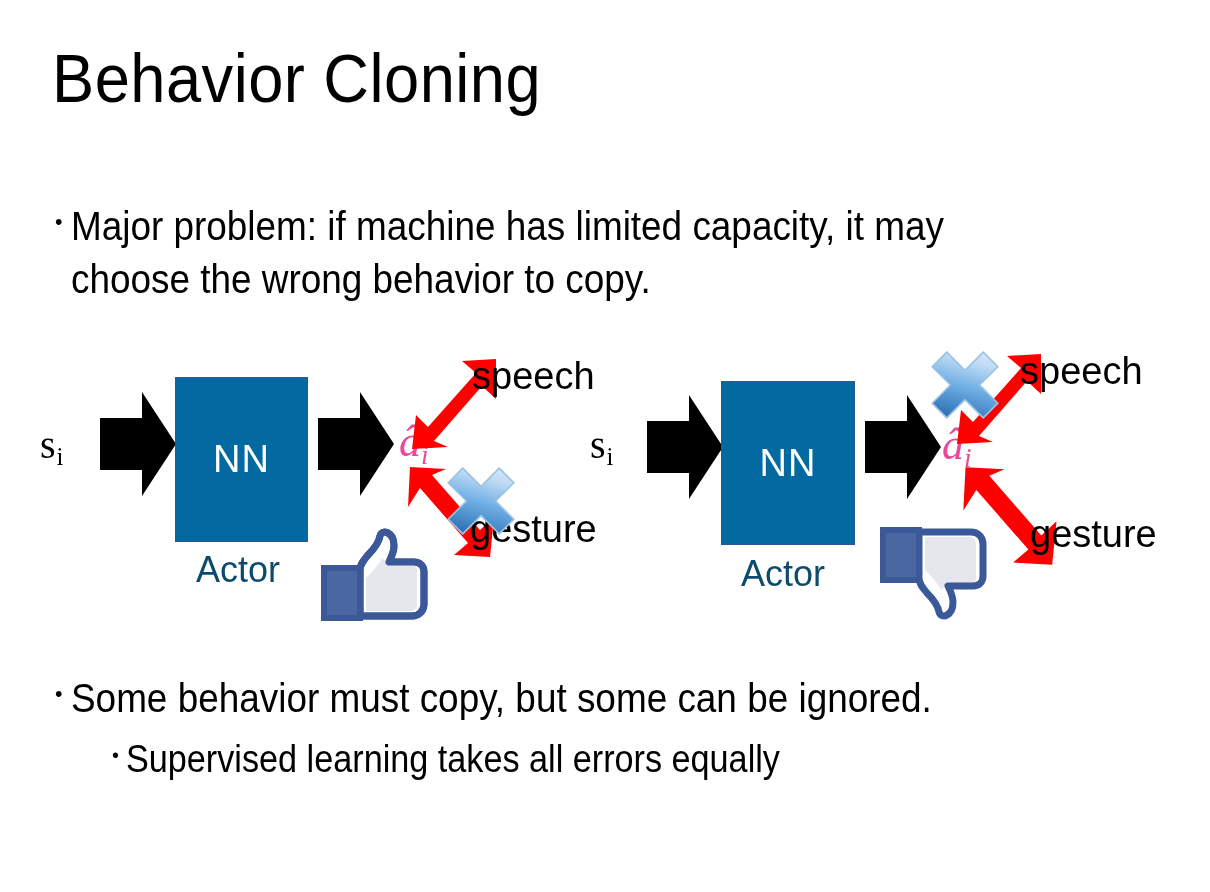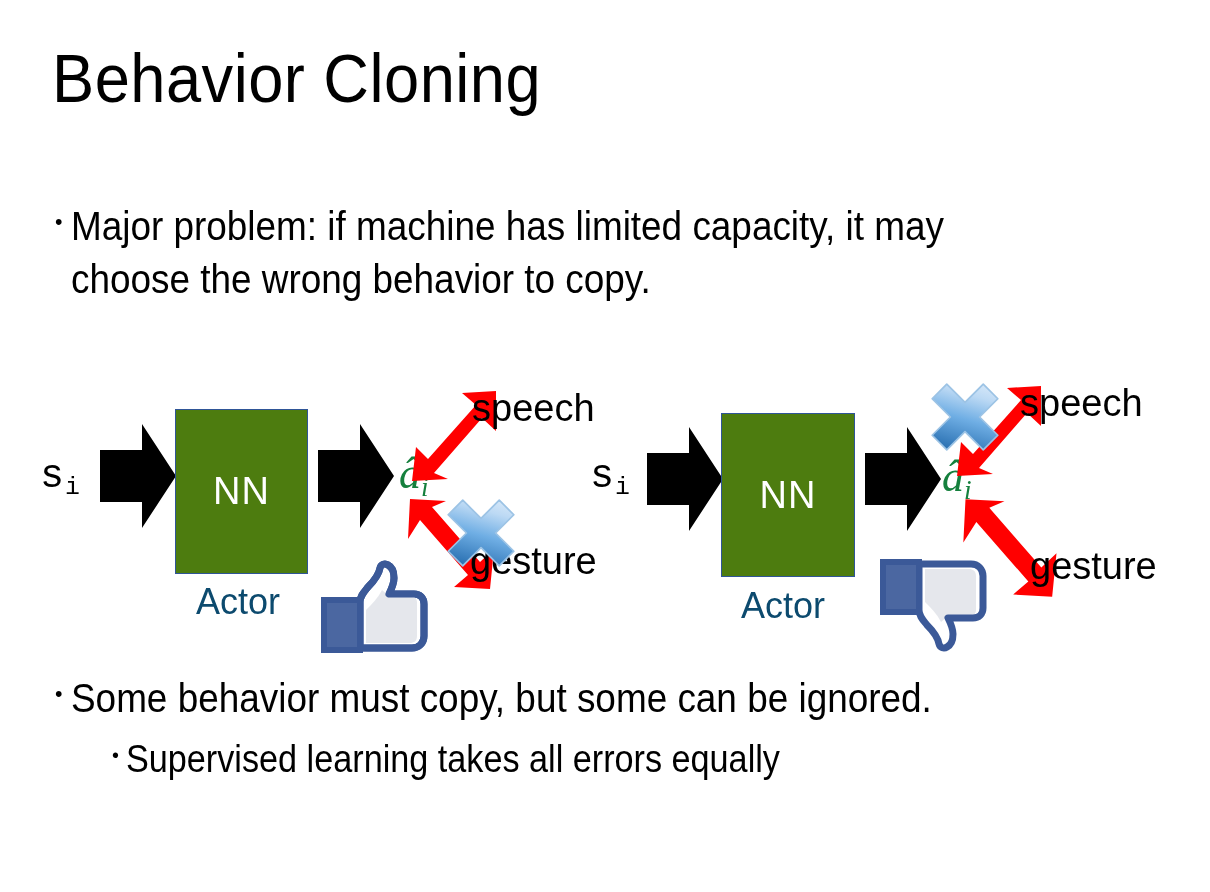--- a/index.html
+++ b/index.html
@@ -79,39 +79,39 @@
 
   
   .diagram {
     position: absolute;
     top: 330px;
     height: 310px;
   }
   #diagram-left  { left: 0px;   width: 620px; }
   #diagram-right { left: 575px; width: 635px; }
 
-  .node-abs { position: absolute; margin-top: 32px; }
+  .node-abs { position: absolute; }
 
   
   .s-label {
-    font-family: Liberation Mono, monospace;
+    font-family: Liberation Serif, serif;
     font-size: 40px;
     line-height: 1;
     color: #000;
     white-space: nowrap;
   }
   .s-label .sub {
     font-size: 0.62em;
     vertical-align: -0.30em;
     margin-left: 1px;
   }
 
   
   .nn-box {
-    background: #4d7c0f;
+    background: #0369a1;
     border: 1px solid #2F5597;
     box-sizing: border-box;
     display: flex;
     align-items: center;
     justify-content: center;
   }
   .nn-box .nn-text {
     color: #ffffff;
     font-family: "Liberation Sans", sans-serif;
     font-size: 38px;
@@ -127,21 +127,21 @@
     color: #0c4a6e;
     white-space: nowrap;
   }
 
   
   .ahat-label {
     font-family: "Liberation Serif", serif;
     font-style: italic;
     font-size: 44px;
     line-height: 1;
-    color: #15803d;
+    color: #ec4899;
     white-space: nowrap;
   }
   .ahat-label .sub {
     font-size: 0.62em;
     vertical-align: -0.28em;
   }
 
   
   .out-label {
     font-family: "Liberation Sans", sans-serif;

